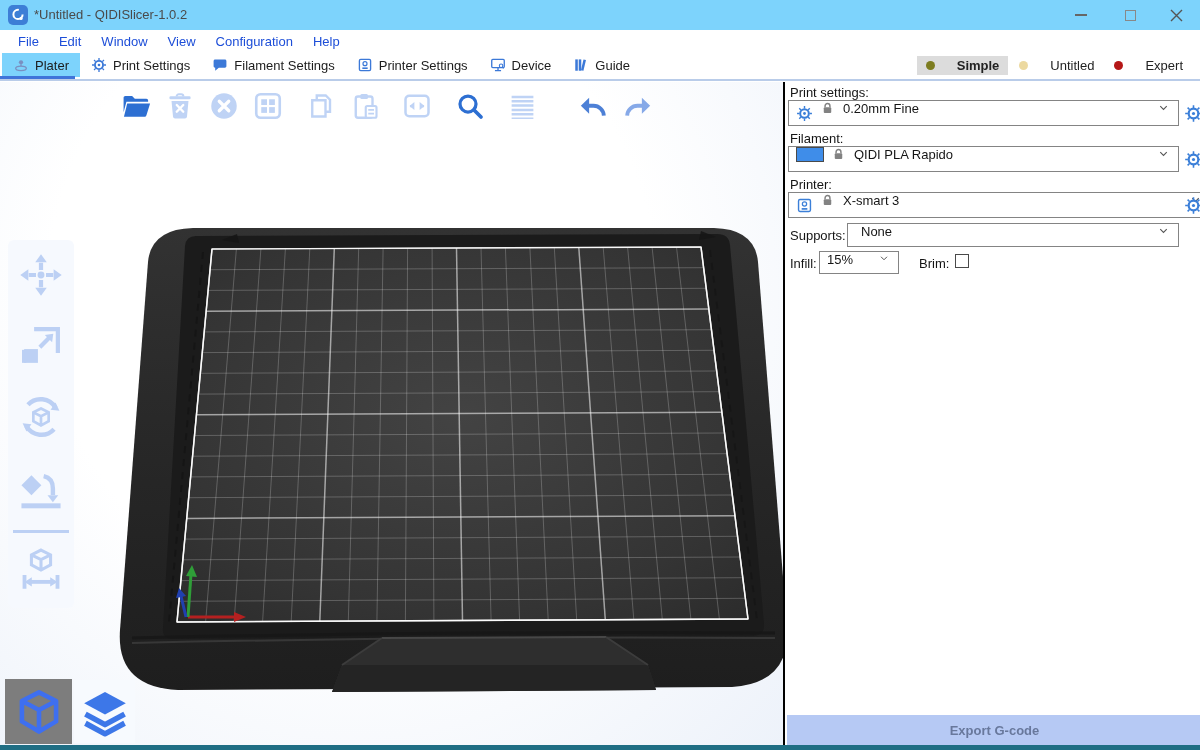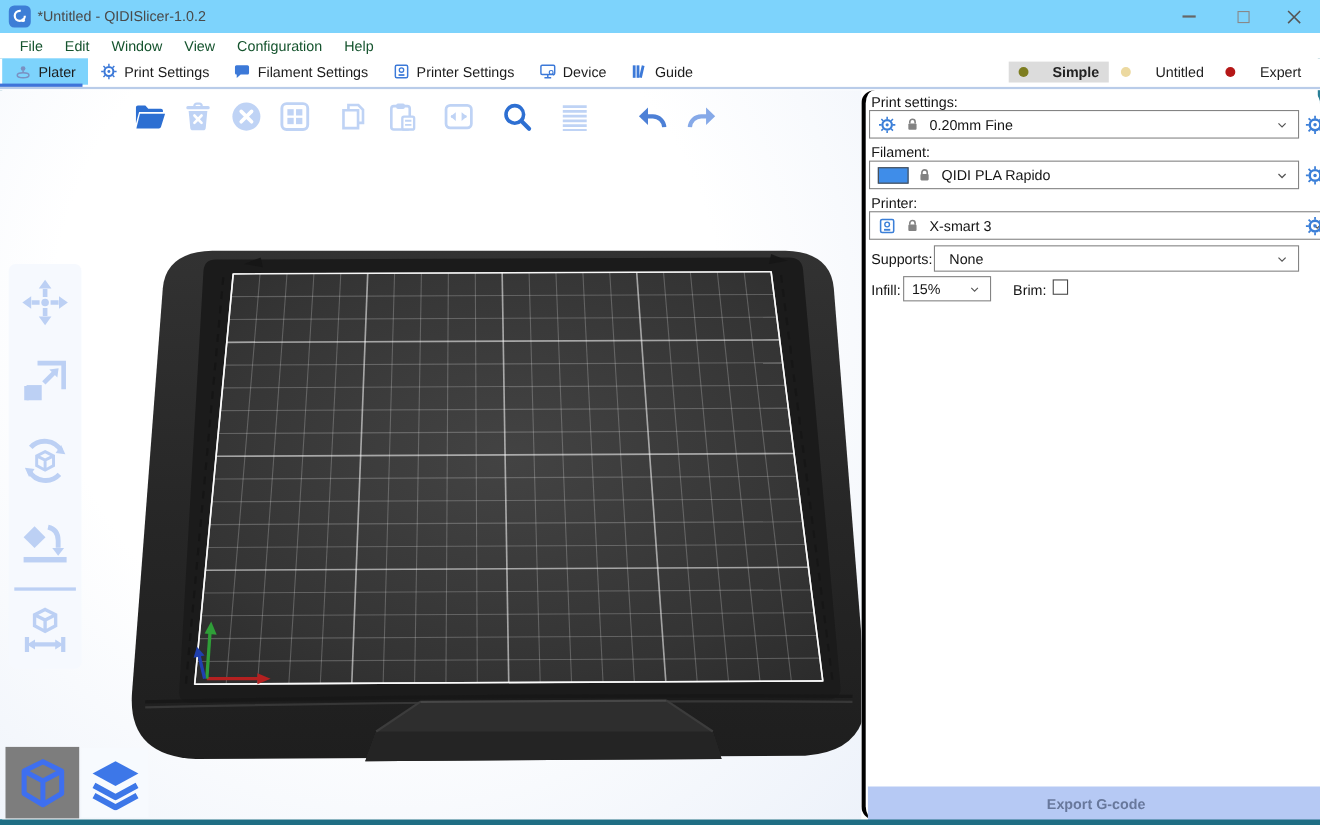--- a/index.html
+++ b/index.html
@@ -10,21 +10,21 @@
 
   
   #titlebar{left:0;top:0;width:1200px;height:30px;background:#7dd3fc;}
   #app-logo{left:8px;top:5px;width:20px;height:20px;border-radius:5px;background:#3d7ed6;}
   #app-logo svg{position:absolute;left:2px;top:2px;}
   #win-title{left:34px;top:0;height:30px;line-height:30px;font-size:13px;color:#4a4a4a;}
   .winctl{top:0;height:30px;width:32px;display:flex;align-items:center;justify-content:center;cursor:default;}
 
   
   #menubar{left:0;top:30px;width:1200px;height:23px;display:flex;align-items:center;padding-left:8px;background:#fff;}
-  .menu-item{padding:0 10px;font-size:13px;color:#14532d;height:23px;line-height:23px;}
+  .menu-item{padding:0 10px;font-size:13px;color:#1d4ed8;height:23px;line-height:23px;}
 
   
   #tabbar{left:0;top:53px;width:1200px;height:29px;background:#fff;}
   #tabs{position:absolute;left:2px;top:0;height:24px;display:flex;}
   .tab{display:flex;align-items:center;gap:6px;padding:0 11px;height:24px;font-size:13px;color:#1c1c1c;}
   .tab.active{background:#7dd3fc;}
   .tab svg{flex:0 0 auto;}
   #tab-underline-active{left:0;top:23px;width:75px;height:3px;background:#3f74d9;}
   #tab-underline{left:0;top:26px;width:1200px;height:2px;background:#b9cce9;}
   #modes{position:absolute;right:8px;top:1px;height:23px;display:flex;align-items:center;gap:2px;}
@@ -41,23 +41,23 @@
   .gap-s{margin-left:9px}.gap-xs{margin-left:8px}.gap-undo{margin-left:27px}
 
   #left-tools{position:absolute;left:8px;top:158px;width:66px;height:368px;background:#f6f9fe;
     border-radius:6px;display:flex;flex-direction:column;align-items:center;padding-top:12px;gap:21px;color:#bcd0f4;}
   #left-tools .divider{width:56px;height:3px;background:#bcd0f4;margin:-6px 0 -7px 0;}
 
   #view-switch-3d{left:5px;top:597px;width:67px;height:65px;background:#7d7d7d;display:flex;align-items:center;justify-content:center;color:#3e6ff0;}
   #view-switch-preview{left:74px;top:598px;width:61px;height:63px;background:#f7fafe;display:flex;align-items:center;justify-content:center;color:#3d77e8;}
 
   
-  #sidebar{left:783px;top:82px;width:417px;height:663px;background:#fff;border-left:4px solid #000000;border-radius:12px;}
+  #sidebar{left:783px;top:82px;width:417px;height:663px;background:#fff;border-left:2px solid #000000;}
   .sb-label{position:absolute;font-size:13px;color:#151515;}
-  .combo{position:absolute;height:26px;background:#fff;border:1px solid #848484;display:flex;align-items:center;}
+  .combo{position:absolute;height:26px;background:#fff;border:1px solid #848484;display:flex;}
   .combo .val{font-size:13px;color:#151515;white-space:nowrap;flex:1;}
   .combo .chev{margin:0 8px 0 6px;color:#555;display:flex;}
   .gear-btn{position:absolute;width:20px;height:20px;color:#3b7fd8;display:flex;align-items:center;justify-content:center;}
   .swatch{width:28px;height:15px;margin:0 0 0 7px;border:1px solid #4a4a4a;}
   .ico-slot{margin-left:7px;display:flex;align-items:center;color:#3b7fd8;}
   .lock{margin-left:8px;margin-right:9px;display:flex;color:#828282;}
   .small-combo{height:24px;}
   #brim-box{position:absolute;width:14px;height:14px;border:1px solid #4a4a4a;background:#fff;}
   #export-btn{position:absolute;left:2px;top:633px;width:415px;height:31px;background:#b6c9f4;
      display:flex;align-items:center;justify-content:center;font-size:13px;font-weight:bold;color:#68789c;}

